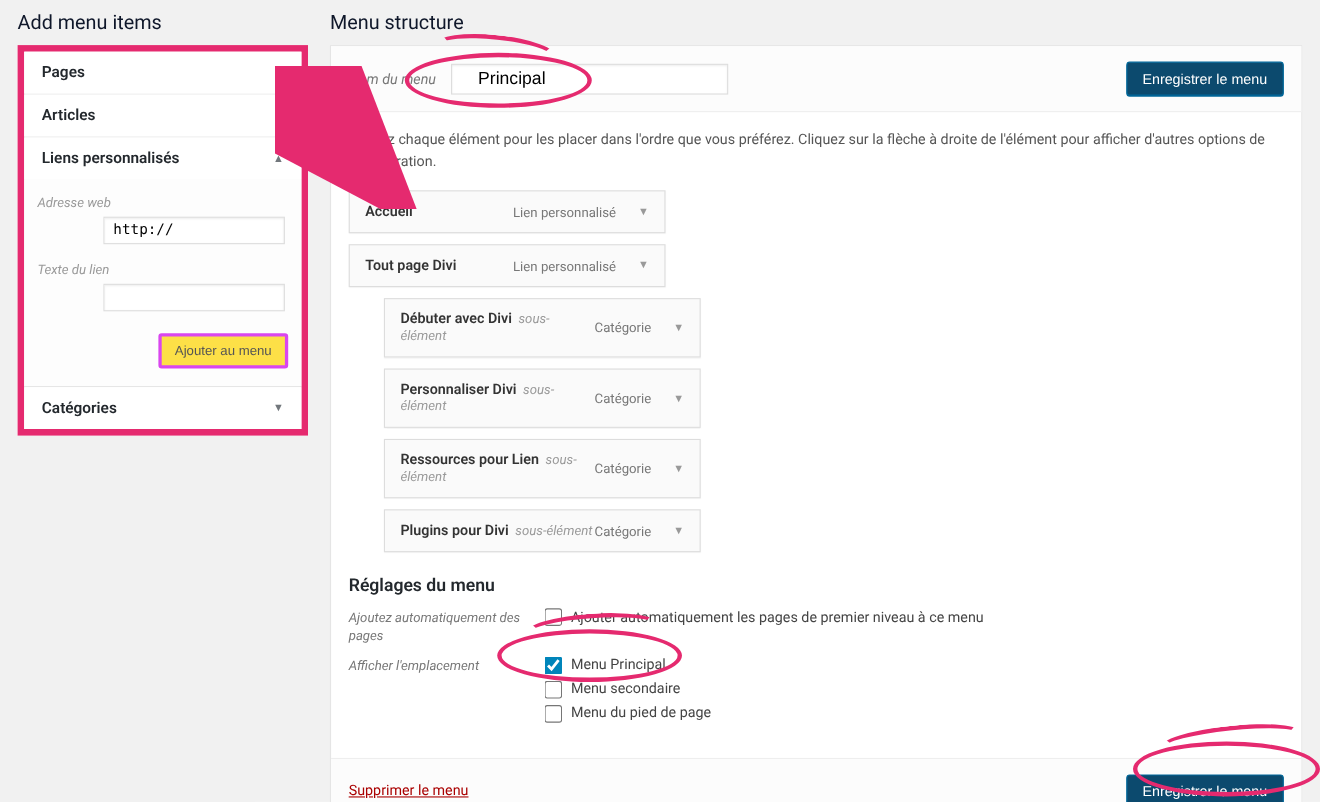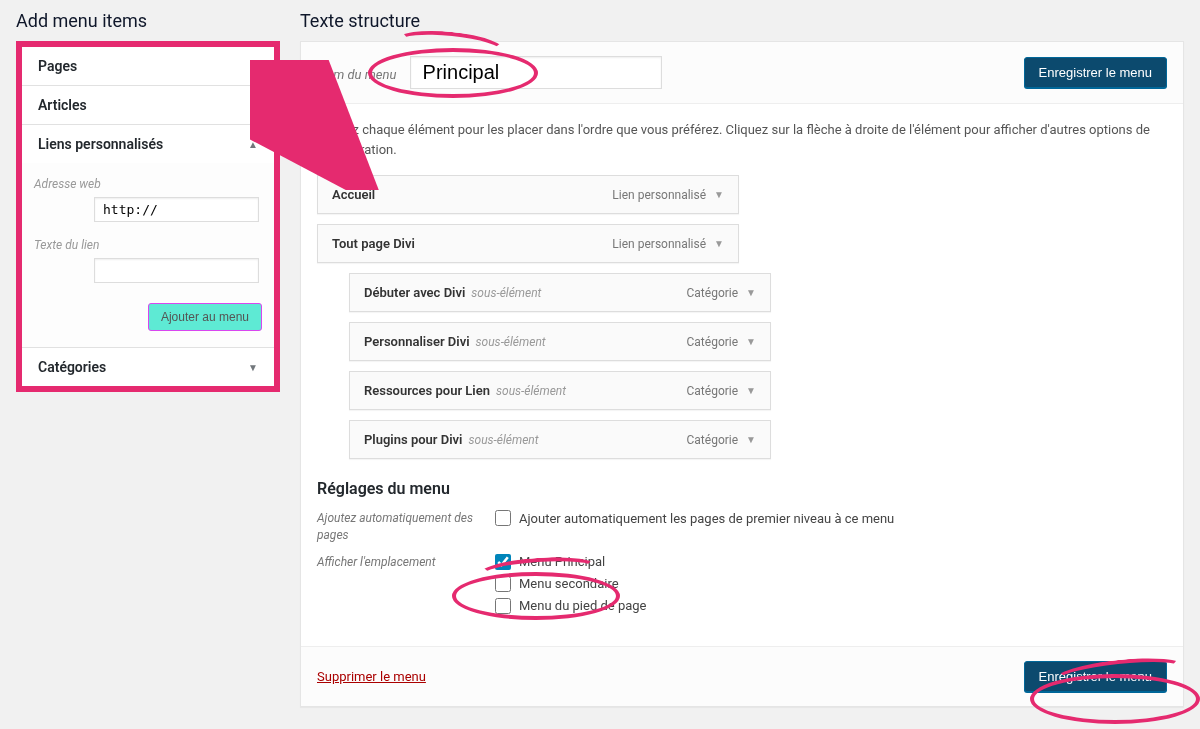--- a/index.html
+++ b/index.html
@@ -68,22 +68,22 @@
     border: 1px solid #ddd;
     font-size: 13px;
     box-shadow: inset 0 1px 2px rgba(0,0,0,0.07);
     margin-left: 60px;
   }
   .mono { font-family: Menlo, Monaco, monospace; }
   .field-row { margin-bottom: 16px; }
   .btn-secondary {
     display: inline-block;
     padding: 6px 12px;
-    border: 1px solid #d946ef;
-    background: #5eead4;
+    border: 3px solid #d946ef;
+    background: #fde047;
     border-radius: 3px;
     font-size: 12px;
     color: #555;
     cursor: pointer;
     float: right;
     margin-top: 4px;
   }
   .clearfix::after { content: ""; display: table; clear: both; }
 
   
@@ -107,23 +107,23 @@
     border-bottom: none;
   }
   .menu-name-label {
     font-style: italic;
     color: #777;
     font-size: 13px;
     margin-right: 10px;
   }
   .menu-name-input {
     width: 252px;
-    padding: 4px 12px;
+    padding: 4px 24px;
     border: 1px solid #ddd;
-    font-size: 20px;
+    font-size: 16px;
     box-shadow: inset 0 1px 2px rgba(0,0,0,0.07);
   }
   .btn-primary {
     background: #0c4a6e;
     border: 1px solid #006799;
     color: #fff;
     padding: 7px 14px;
     border-radius: 3px;
     font-size: 13px;
     cursor: pointer;
@@ -139,21 +139,21 @@
     line-height: 1.5;
   }
   .menu-items-wrap { margin-bottom: 20px; }
   .menu-item {
     border: 1px solid #ddd;
     background: #fafafa;
     display: flex;
     justify-content: space-between;
     align-items: center;
     padding: 11px 14px;
-    width: 422px;
+    width: 288px;
     margin-bottom: 10px;
     box-shadow: 0 1px 1px rgba(0,0,0,0.04);
   }
   .menu-item.depth1 { margin-left: 32px; }
   .menu-item-title {
     font-weight: 600;
     font-size: 13px;
     color: #333;
   }
   .sub-tag {
@@ -161,21 +161,21 @@
     font-style: italic;
     font-weight: 400;
     font-size: 12px;
     margin-left: 6px;
   }
   .menu-item-type {
     color: #777;
     font-size: 12px;
     display: flex;
     align-items: center;
-    gap: 8px;
+    gap: 20px;
   }
   .menu-item-type .tri { font-size: 10px; color: #999; }
   .settings-heading {
     font-size: 16px;
     font-weight: 600;
     color: #23282d;
     margin-bottom: 12px;
     margin-top: 4px;
   }
   .settings-row {
@@ -275,21 +275,21 @@
         <div class="accordion-header">
           <span>Catégories</span>
           <span class="tri">▼</span>
         </div>
       </div>
 
     </div>
   </div>
 
   <div class="right-col">
-    <h2 class="section-title">Texte structure</h2>
+    <h2 class="section-title">Menu structure</h2>
 
     <div class="menu-panel">
 
       <div class="panel-header">
         <div>
           <span class="menu-name-label">Nom du menu</span>
           <input class="menu-name-input" type="text" value="Principal" style="">
         </div>
         <button class="btn-primary">Enregistrer le menu</button>
       </div>

